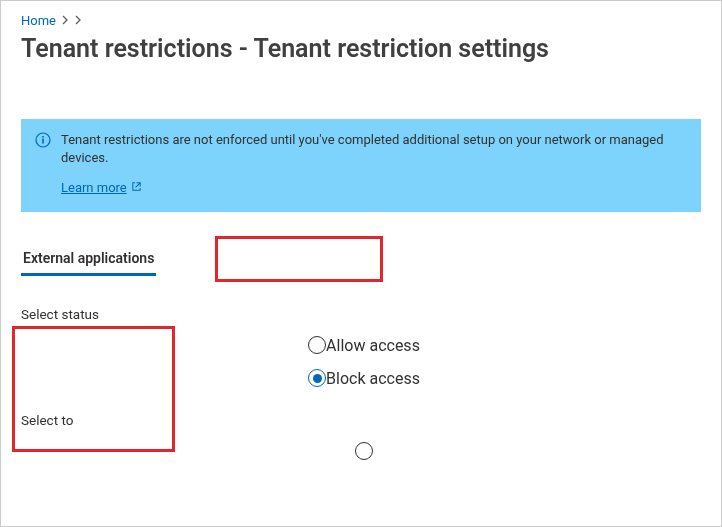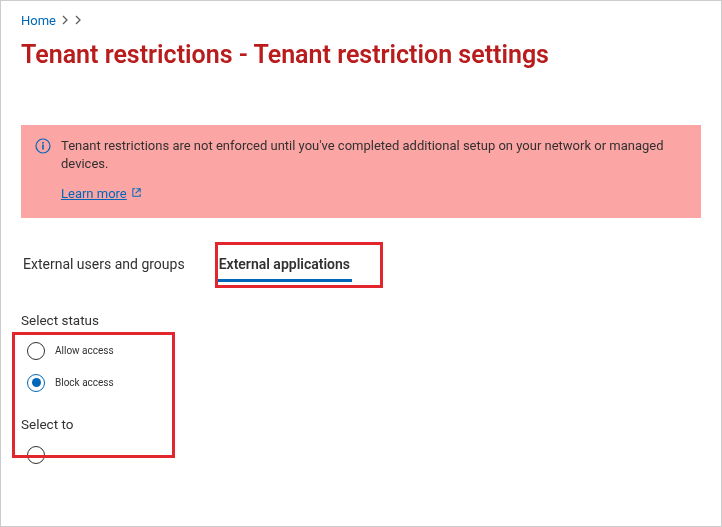--- a/index.html
+++ b/index.html
@@ -20,26 +20,26 @@
     align-items: center;
     gap: 6px;
     font-size: 13px;
     margin-bottom: 4px;
   }
   .breadcrumb a { color: #0067b8; text-decoration: none; text-align: center; }
   .chev { color:#605e5c; font-size:11px; line-height:1; }
   h1.page-title {
     font-size: 25px;
     font-weight: 600;
-    margin: 12px 0 0 0;
-    color:#b91c1c;
+    margin: 6px 0 0 0;
+    color:#404040;
   }
   .info-banner {
     margin-top: 56px;
-    background: #fca5a5;
+    background: #7dd3fc;
     display:flex;
     padding: 12px 14px 14px 14px;
     gap:10px;
     font-size:13px;
     line-height:1.4;
     color:#323130;
   }
   .info-icon-wrap { flex:0 0 16px; display:flex; align-items:flex-start; padding-top:1px; }
   .info-text-wrap {}
   .learn-more { color:#0067b8; text-decoration: underline; display:inline-flex; align-items:center; gap:4px; margin-top:12px; }
@@ -75,24 +75,24 @@
     margin-top: 30px;
   }
   .section-title {
     font-size:13.5px;
     color:#323130;
     margin-bottom:14px;
   }
   .radio-row {
     display:flex;
     align-items:center;
-    gap:10px;
     margin: 14px 0 14px 6px;
-    font-size:10px;
+    font-size:16px;
     cursor:pointer;
+    justify-content:center;
   }
   .radio {
     width:18px; height:18px; border-radius:50%;
     border:1px solid #323130;
     display:flex; align-items:center; justify-content:center;
     flex-shrink:0;
     background:#fff;
   }
   .radio.selected { border-color:#0067b8; }
   .radio .dot {
@@ -137,21 +137,20 @@
           <path d="M4.5 2 H2 V10 H10 V7.5" fill="none" stroke="#0067b8" stroke-width="1.1"></path>
           <path d="M6 2 H10 V6" fill="none" stroke="#0067b8" stroke-width="1.1"></path>
           <path d="M10 2 L5 7" fill="none" stroke="#0067b8" stroke-width="1.1"></path>
         </svg>
       </span>
     </a>
   </div>
 </div>
 
 <div class="tabs">
-  <div class="tab">External users and groups</div>
   <div class="tab active">External applications</div>
 
   <div class="red-box" style="left:194px; top:-6px; width:168px; height:46px;"></div>
 </div>
 
 <div style="position:relative;">
   <div class="section">
     <div class="section-title">Select status</div>
 
     <label class="radio-row">

